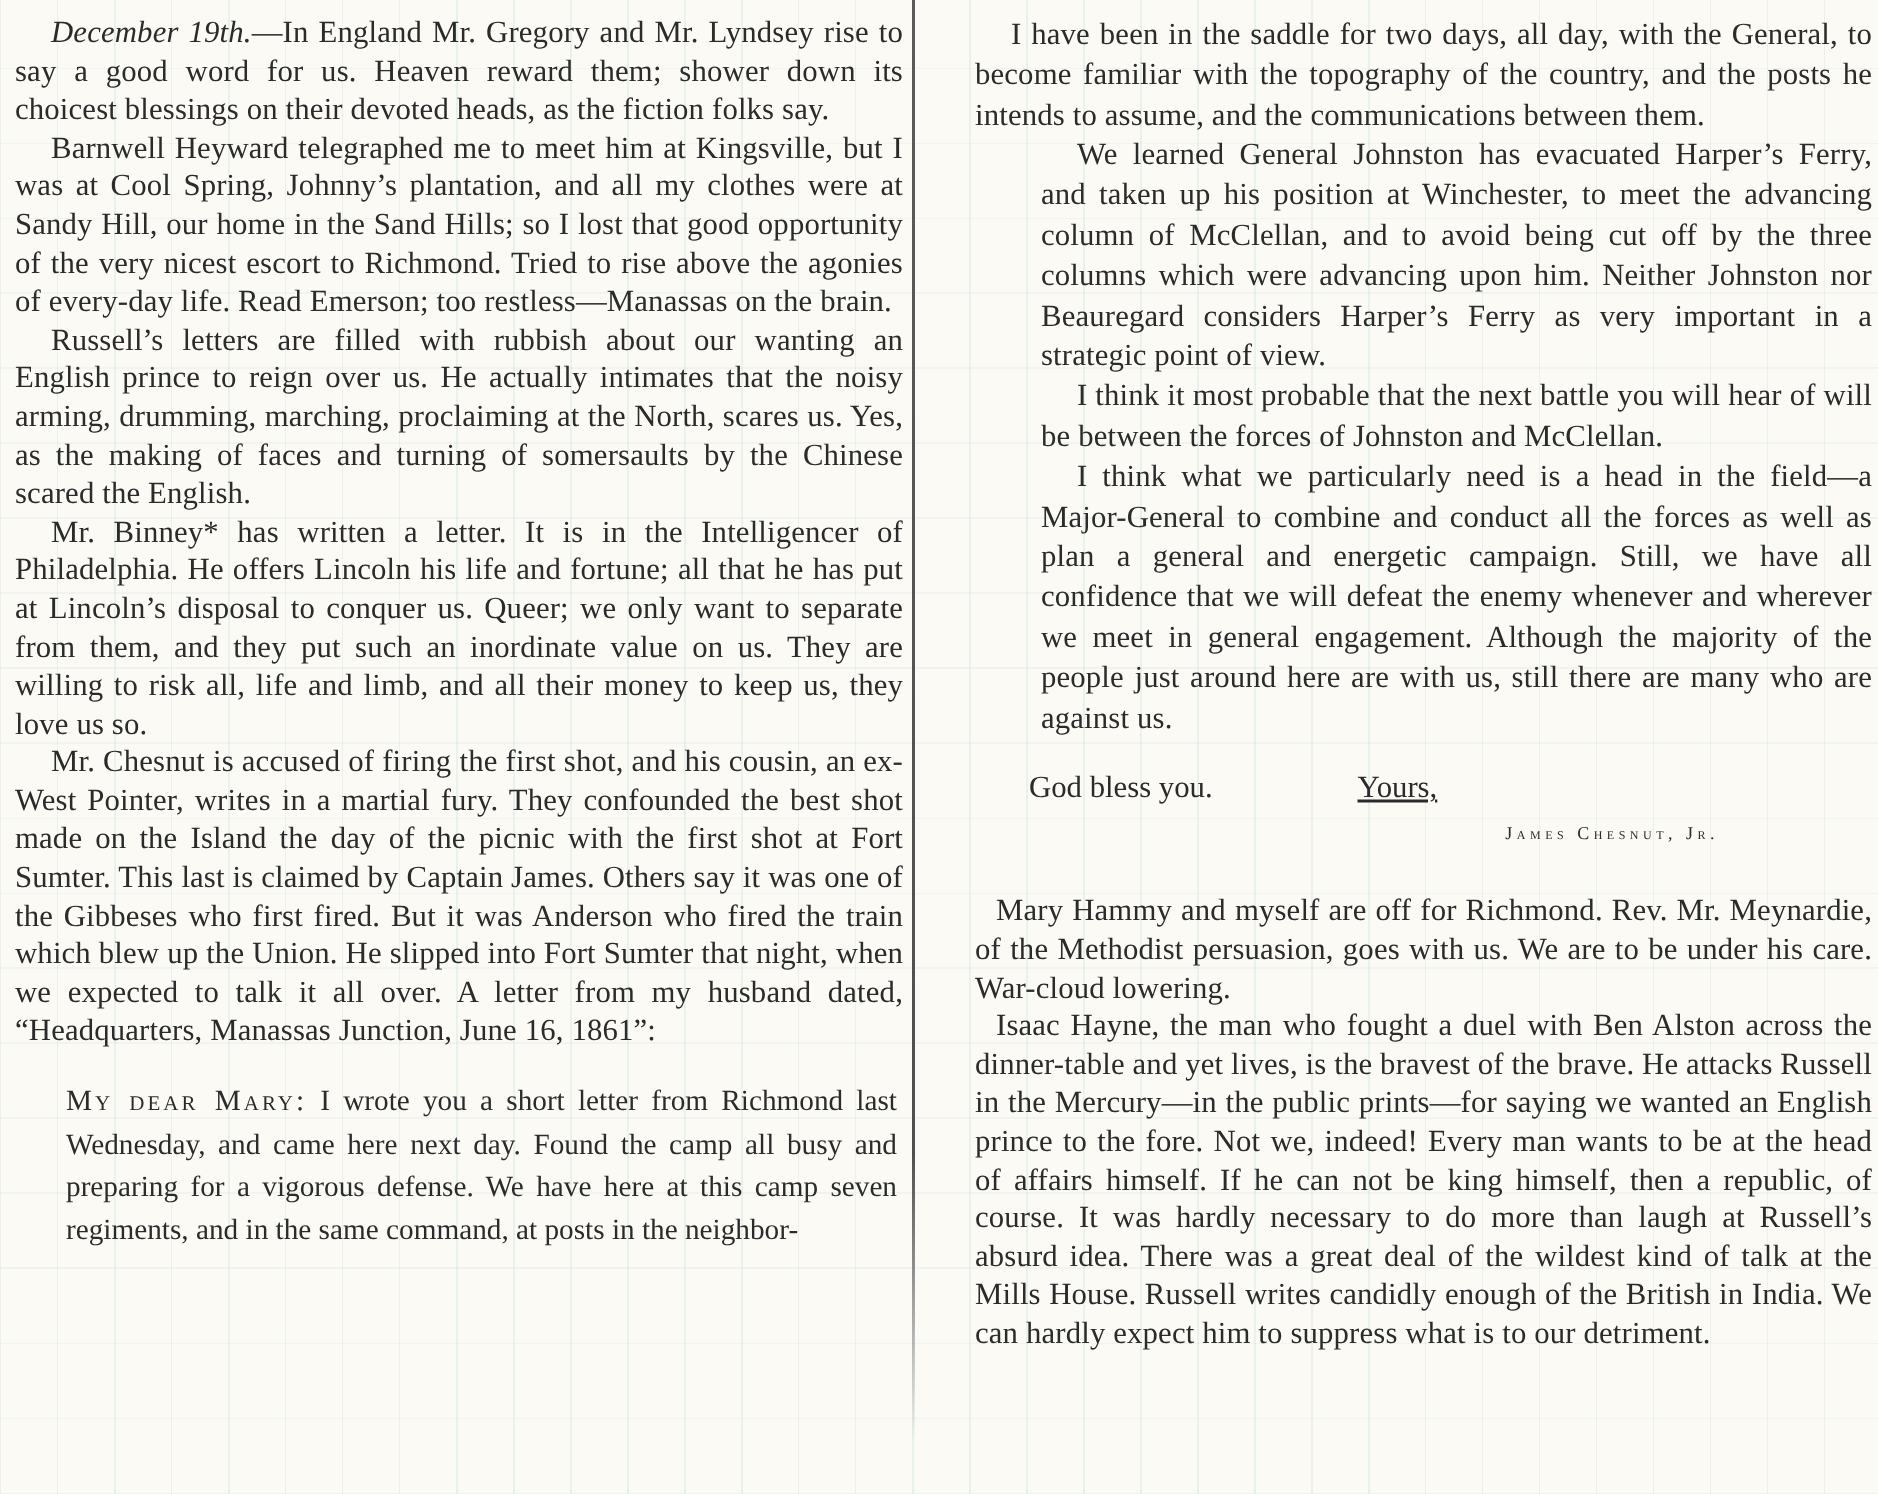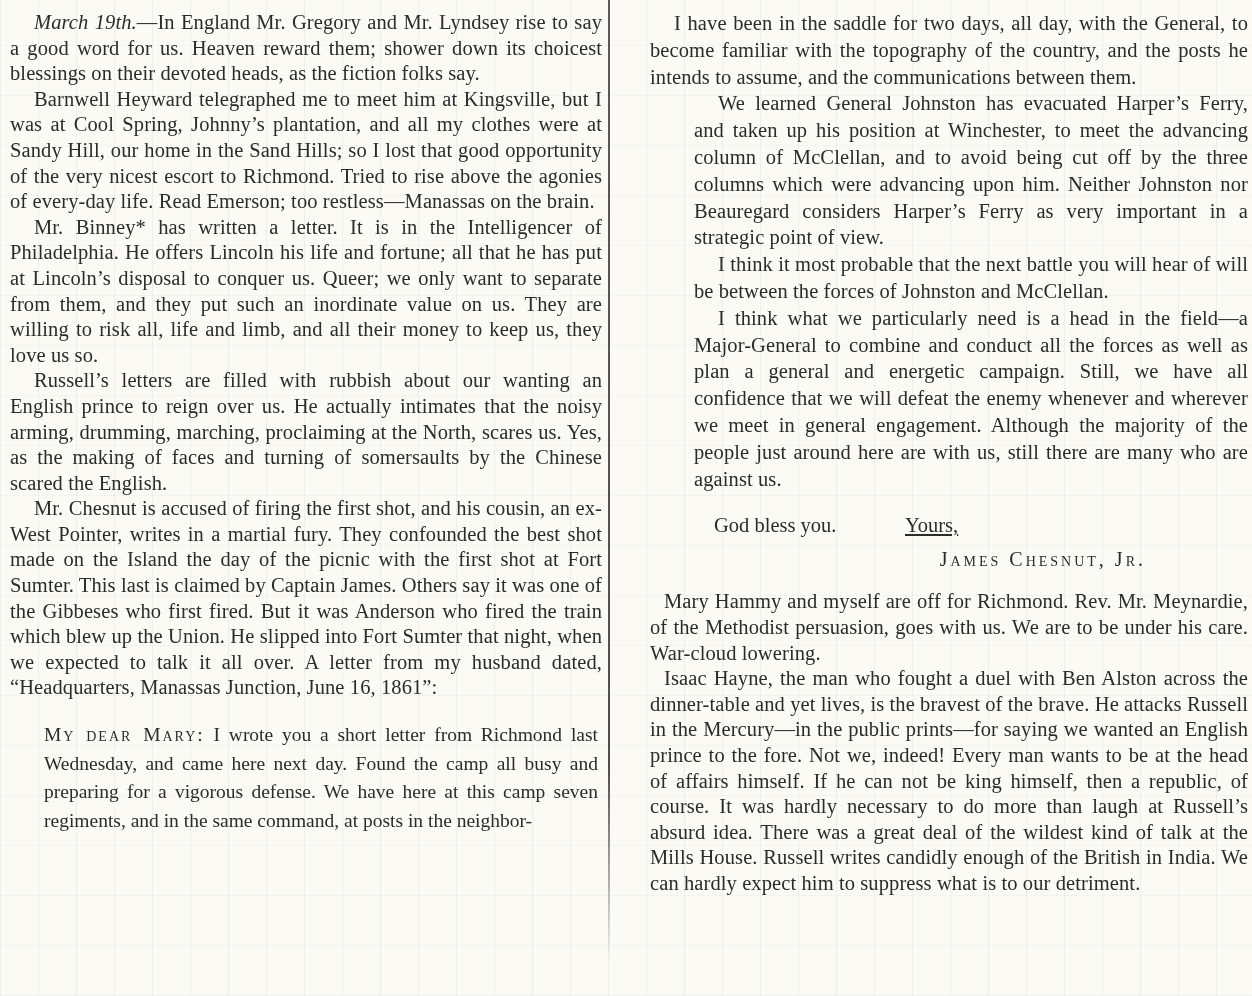--- a/index.html
+++ b/index.html
@@ -35,38 +35,38 @@
   .salutation{letter-spacing:2px;}
   .footnote{
     margin-top:16px;
     font-size:17px;line-height:22.5px;text-align:justify;
     padding-left:18px;text-indent:-18px;
   }
   .footnote .fn-marker{display:inline-block;width:18px;text-indent:0;}
   .letter-right .para{line-height:26.8px;}
   .letter-right .para + .para{margin-top:0;margin-left:44px;}
   .closing-row{position:relative;height:30px;margin-top:22px;font-size:20.5px;}
-  .closing-blessing{position:absolute;left:36px;padding-left:28px;}
+  .closing-blessing{position:absolute;left:36px;}
   .closing-valediction{position:absolute;left:255px;text-decoration:underline;}
   .signature-row{
     text-align:right;padding-right:102px;margin-top:4px;
-    font-size:20px;letter-spacing:3px;
+    font-size:12px;letter-spacing:3px;
   }
-  .resume-block{margin-top:18px;}
+  .resume-block{margin-top:32px;}
 </style>
 </head>
 <body>
 
 <div class="gutter-line"></div>
 
 <div class="page page-left">
-  <p class="para indent"><em class="entry-date">March 19th.</em><span>—In England Mr. Gregory and Mr. Lyndsey rise to say a good word for us. Heaven reward them; shower down its choicest blessings on their devoted heads, as the fiction folks say.</span></p>
+  <p class="para indent"><em class="entry-date">December 19th.</em><span>—In England Mr. Gregory and Mr. Lyndsey rise to say a good word for us. Heaven reward them; shower down its choicest blessings on their devoted heads, as the fiction folks say.</span></p>
   <p class="para indent">Barnwell Heyward telegraphed me to meet him at Kingsville, but I was at Cool Spring, Johnny’s plantation, and all my clothes were at Sandy Hill, our home in the Sand Hills; so I lost that good opportunity of the very nicest escort to Richmond. Tried to rise above the agonies of every-day life. Read Emerson; too restless—Manassas on the brain.</p>
+  <p class="para indent">Russell’s letters are filled with rubbish about our wanting an English prince to reign over us. He actually intimates that the noisy arming, drumming, marching, proclaiming at the North, scares us. Yes, as the making of faces and turning of somersaults by the Chinese scared the English.</p>
   <p class="para indent">Mr. Binney* has written a letter. It is in the Intelligencer of Philadelphia. He offers Lincoln his life and fortune; all that he has put at Lincoln’s disposal to conquer us. Queer; we only want to separate from them, and they put such an inordinate value on us. They are willing to risk all, life and limb, and all their money to keep us, they love us so.</p>
-  <p class="para indent">Russell’s letters are filled with rubbish about our wanting an English prince to reign over us. He actually intimates that the noisy arming, drumming, marching, proclaiming at the North, scares us. Yes, as the making of faces and turning of somersaults by the Chinese scared the English.</p>
   <p class="para indent">Mr. Chesnut is accused of firing the first shot, and his cousin, an ex-West Pointer, writes in a martial fury. They confounded the best shot made on the Island the day of the picnic with the first shot at Fort Sumter. This last is claimed by Captain James. Others say it was one of the Gibbeses who first fired. But it was Anderson who fired the train which blew up the Union. He slipped into Fort Sumter that night, when we expected to talk it all over. A letter from my husband dated, “Headquarters, Manassas Junction, June 16, 1861”:</p>
 
   <p class="letter-block"><span class="smallcaps salutation">My dear Mary:</span><span> I wrote you a short letter from Richmond last Wednesday, and came here next day. Found the camp all busy and preparing for a vigorous defense. We have here at this camp seven regiments, and in the same command, at posts in the neighbor-</span></p>
 
 </div>
 
 <div class="page page-right">
   <div class="letter-right">
     <p class="para indent">I have been in the saddle for two days, all day, with the General, to become familiar with the topography of the country, and the posts he intends to assume, and the communications between them.</p>
     <p class="para indent">We learned General Johnston has evacuated Harper’s Ferry, and taken up his position at Winchester, to meet the advancing column of McClellan, and to avoid being cut off by the three columns which were advancing upon him. Neither Johnston nor Beauregard considers Harper’s Ferry as very important in a strategic point of view.</p>

